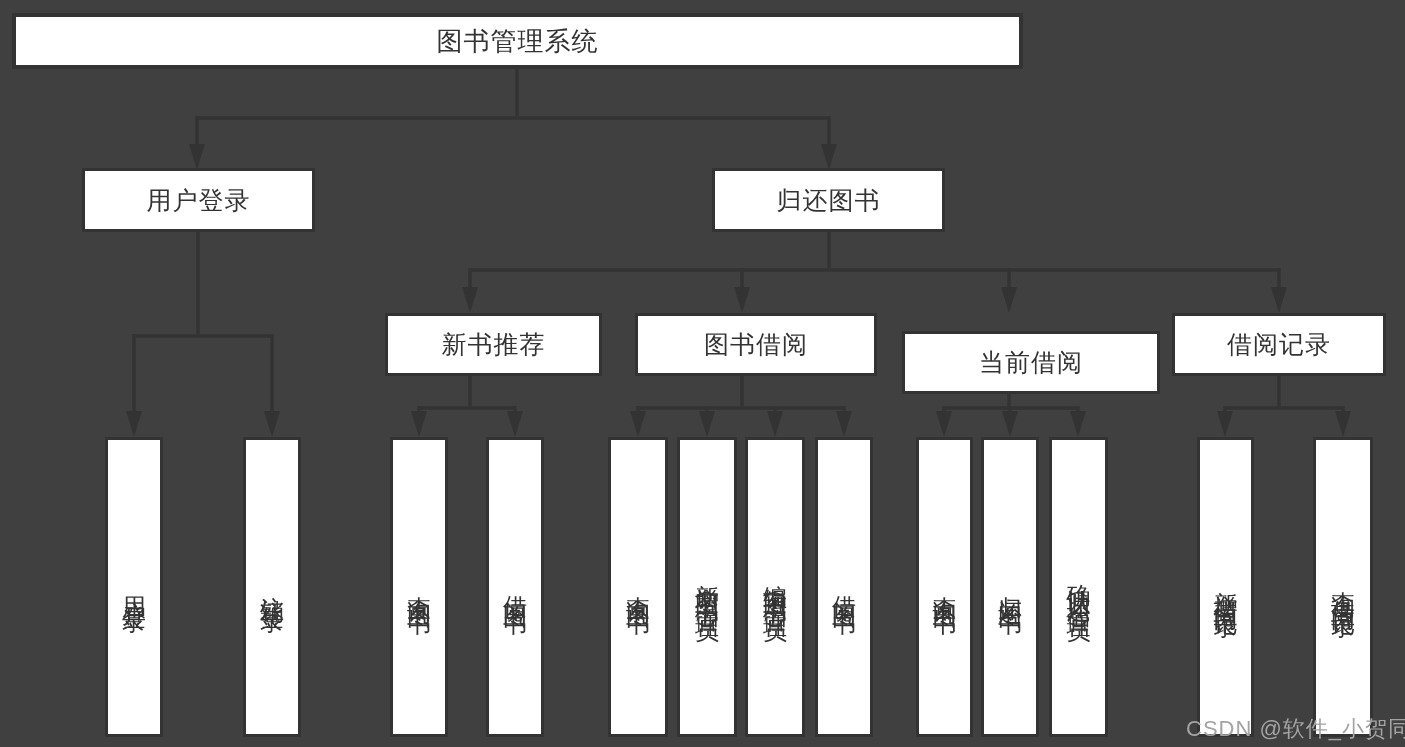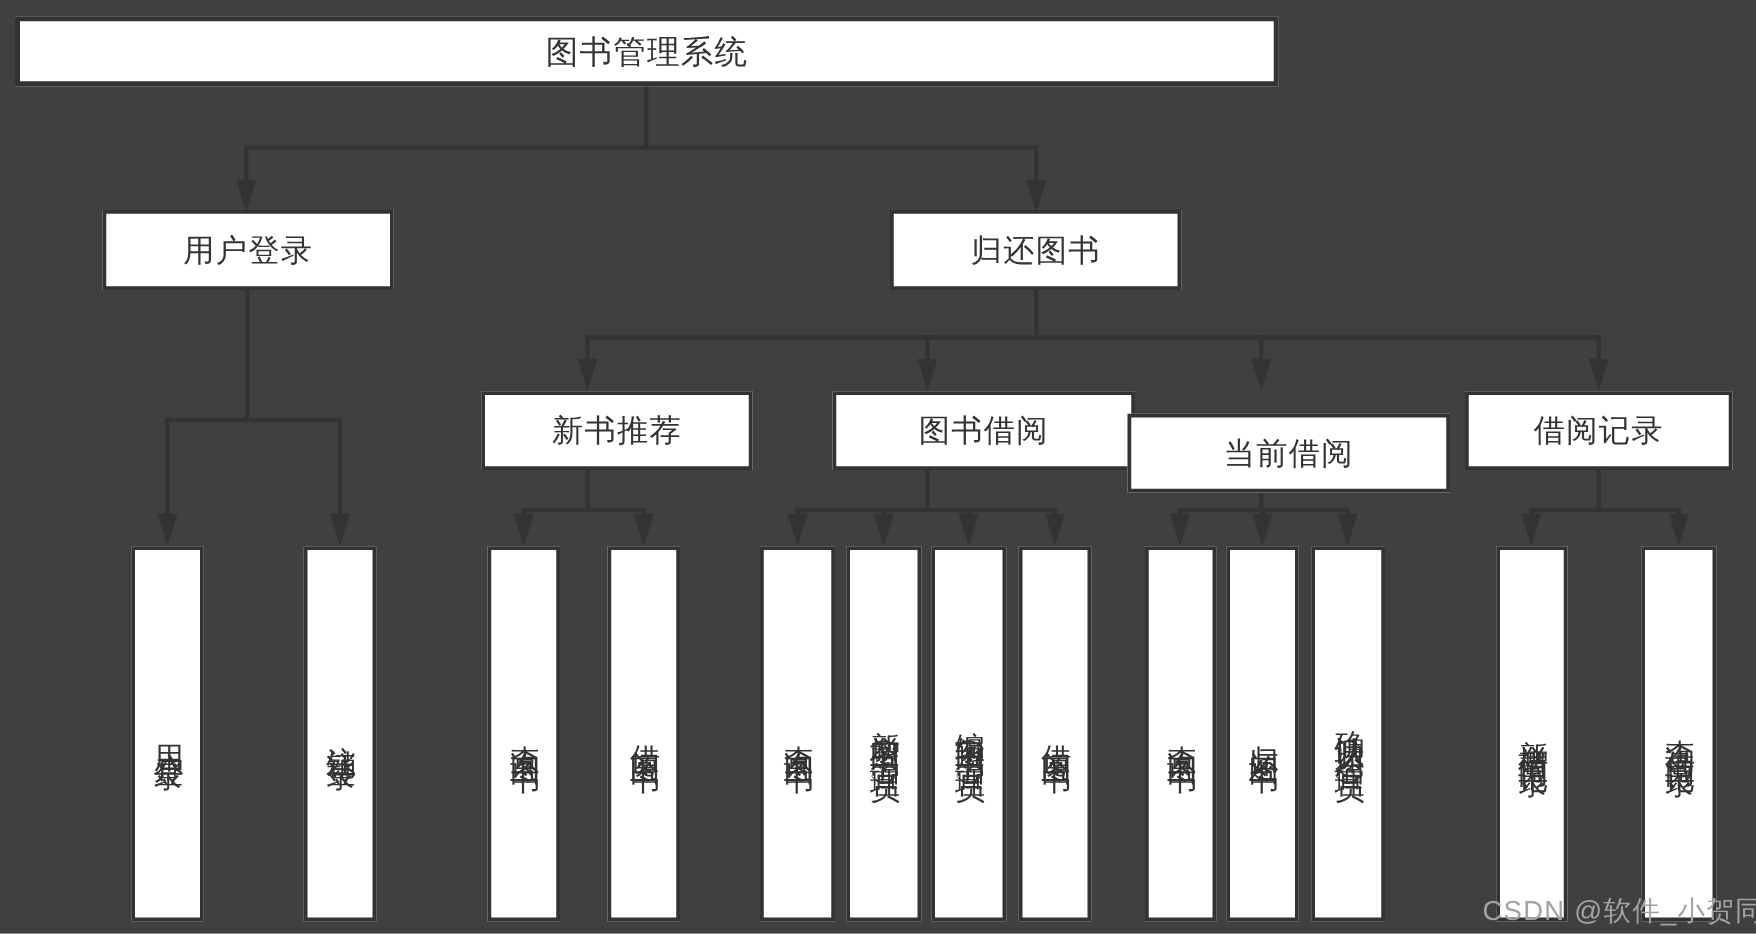--- a/index.html
+++ b/index.html
@@ -86,21 +86,21 @@
     <polygon points="1217,411 1233,411 1225,437"></polygon>
     <polygon points="1335,411 1351,411 1343,437"></polygon>
   </svg>
 
   <div class="node h-node root-node" style="left:12px;top:13px;width:1011px;height:56px;">图书管理系统</div>
 
   <div class="node h-node" style="left:82px;top:168px;width:233px;height:64px;">用户登录</div>
   <div class="node h-node" style="left:712px;top:168px;width:233px;height:64px;">归还图书</div>
 
   <div class="node h-node" style="left:362px;top:313px;width:217px;height:63px;margin-left:23px;">新书推荐</div>
-  <div class="node h-node" style="left:666px;top:313px;width:242px;height:63px;">图书借阅</div>
+  <div class="node h-node" style="left:635px;top:313px;width:242px;height:63px;">图书借阅</div>
   <div class="node h-node" style="left:902px;top:331px;width:258px;height:63px;">当前借阅</div>
   <div class="node h-node" style="left:1172px;top:313px;width:214px;height:63px;">借阅记录</div>
 
   <div class="node v-node" style="left:105px;top:437px;width:58px;height:300px;">用户登录</div>
   <div class="node v-node" style="left:243px;top:437px;width:58px;height:300px;">注销登录</div>
 
   <div class="node v-node" style="left:390px;top:437px;width:58px;height:300px;">查询图书</div>
   <div class="node v-node" style="left:486px;top:437px;width:58px;height:300px;">借阅图书</div>
 
   <div class="node v-node" style="left:608px;top:437px;width:60px;height:300px;">查询图书</div>

